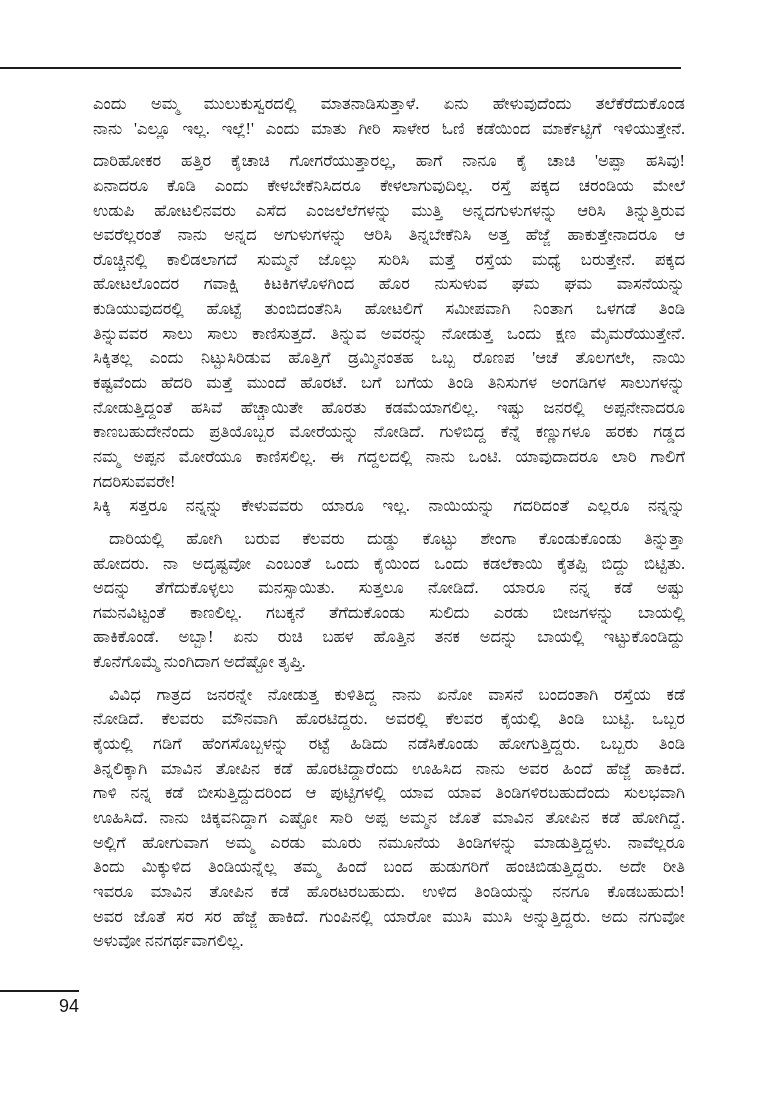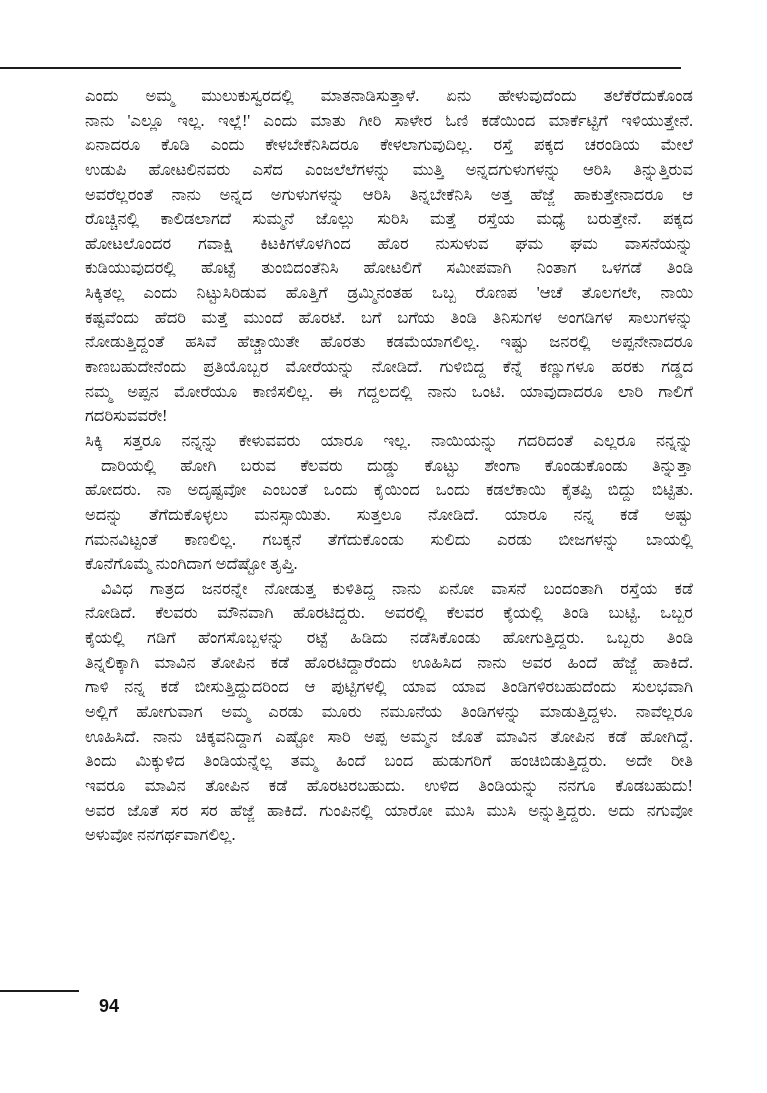--- a/index.html
+++ b/index.html
@@ -19,21 +19,21 @@
   }
   .text-block {
     position: absolute;
     left: 85px; top: 84px;
     width: 608px;
     color: #141414;
     font-size: 16.4px;
     line-height: 24.65px;
     letter-spacing: 0;
   }
-  .para { margin: 0; padding: 0; }
+  .para { margin: 8px; padding: 0; }
   .line {
     text-align: justify;
     text-align-last: justify;
     white-space: normal;
     overflow: hidden;
     height: 24.65px;
   }
   .line.end {
     text-align-last: left;
   }
@@ -46,72 +46,74 @@
     width: 79px; height: 2px;
     background: #1c1c1c;
   }
   .page-number {
     position: absolute;
     left: 0; top: 996px;
     width: 79px;
     text-align: right;
     padding-right: 1px;
     font-family: "Liberation Sans", sans-serif;
-    font-weight: bold;
+    font-weight: normal;
     font-size: 18px;
     color: #111111;
-    padding-left: 40px;
   }
 </style>
 </head>
 <body>
 
 <div>
 
   <div class="top-rule"></div>
 
   <div class="text-block">
 
     <div class="para">
       <div class="line">ಎಂದು ಅಮ್ಮ ಮುಲುಕುಸ್ವರದಲ್ಲಿ ಮಾತನಾಡಿಸುತ್ತಾಳೆ. ಏನು ಹೇಳುವುದೆಂದು ತಲೆಕೆರೆದುಕೊಂಡ</div>
       <div class="line">ನಾನು 'ಎಲ್ಲೂ ಇಲ್ಲ. ಇಲ್ಲೆ!' ಎಂದು ಮಾತು ಗೀರಿ ಸಾಳೇರ ಓಣಿ ಕಡೆಯಿಂದ ಮಾರ್ಕೆಟ್ಟಿಗೆ ಇಳಿಯುತ್ತೇನೆ.</div>
     </div>
 
     <div class="para">
+      <div class="line">ದಾರಿಹೋಕರ ಹತ್ತಿರ ಕೈಚಾಚಿ ಗೋಗರೆಯುತ್ತಾರಲ್ಲ, ಹಾಗೆ ನಾನೂ ಕೈ ಚಾಚಿ 'ಅಪ್ಪಾ ಹಸಿವು!</div>
       <div class="line">ಏನಾದರೂ ಕೊಡಿ ಎಂದು ಕೇಳಬೇಕೆನಿಸಿದರೂ ಕೇಳಲಾಗುವುದಿಲ್ಲ. ರಸ್ತೆ ಪಕ್ಕದ ಚರಂಡಿಯ ಮೇಲೆ</div>
       <div class="line">ಉಡುಪಿ ಹೋಟಲಿನವರು ಎಸೆದ ಎಂಜಲೆಲೆಗಳನ್ನು ಮುತ್ತಿ ಅನ್ನದಗುಳುಗಳನ್ನು ಆರಿಸಿ ತಿನ್ನುತ್ತಿರುವ</div>
       <div class="line">ಅವರೆಲ್ಲರಂತೆ ನಾನು ಅನ್ನದ ಅಗುಳುಗಳನ್ನು ಆರಿಸಿ ತಿನ್ನಬೇಕೆನಿಸಿ ಅತ್ತ ಹೆಜ್ಜೆ ಹಾಕುತ್ತೇನಾದರೂ ಆ</div>
       <div class="line">ರೊಚ್ಚಿನಲ್ಲಿ ಕಾಲಿಡಲಾಗದೆ ಸುಮ್ಮನೆ ಜೊಲ್ಲು ಸುರಿಸಿ ಮತ್ತೆ ರಸ್ತೆಯ ಮಧ್ಯೆ ಬರುತ್ತೇನೆ. ಪಕ್ಕದ</div>
       <div class="line">ಹೋಟಲೊಂದರ ಗವಾಕ್ಷಿ ಕಿಟಕಿಗಳೊಳಗಿಂದ ಹೊರ ನುಸುಳುವ ಘಮ ಘಮ ವಾಸನೆಯನ್ನು</div>
       <div class="line">ಕುಡಿಯುವುದರಲ್ಲಿ ಹೊಟ್ಟೆ ತುಂಬಿದಂತೆನಿಸಿ ಹೋಟಲಿಗೆ ಸಮೀಪವಾಗಿ ನಿಂತಾಗ ಒಳಗಡೆ ತಿಂಡಿ</div>
+      <div class="line">ತಿನ್ನುವವರ ಸಾಲು ಸಾಲು ಕಾಣಿಸುತ್ತದೆ. ತಿನ್ನುವ ಅವರನ್ನು ನೋಡುತ್ತ ಒಂದು ಕ್ಷಣ ಮೈಮರೆಯುತ್ತೇನೆ.</div>
       <div class="line">ಸಿಕ್ಕಿತಲ್ಲ ಎಂದು ನಿಟ್ಟುಸಿರಿಡುವ ಹೊತ್ತಿಗೆ ಡ್ರಮ್ಮಿನಂತಹ ಒಬ್ಬ ರೊಣಪ 'ಆಚೆ ತೊಲಗಲೇ, ನಾಯಿ</div>
       <div class="line">ಕಷ್ಟವೆಂದು ಹೆದರಿ ಮತ್ತೆ ಮುಂದೆ ಹೊರಟೆ. ಬಗೆ ಬಗೆಯ ತಿಂಡಿ ತಿನಿಸುಗಳ ಅಂಗಡಿಗಳ ಸಾಲುಗಳನ್ನು</div>
       <div class="line">ನೋಡುತ್ತಿದ್ದಂತೆ ಹಸಿವೆ ಹೆಚ್ಚಾಯಿತೇ ಹೊರತು ಕಡಮೆಯಾಗಲಿಲ್ಲ. ಇಷ್ಟು ಜನರಲ್ಲಿ ಅಪ್ಪನೇನಾದರೂ</div>
       <div class="line">ಕಾಣಬಹುದೇನೆಂದು ಪ್ರತಿಯೊಬ್ಬರ ಮೋರೆಯನ್ನು ನೋಡಿದೆ. ಗುಳಿಬಿದ್ದ ಕೆನ್ನೆ ಕಣ್ಣುಗಳೂ ಹರಕು ಗಡ್ಡದ</div>
       <div class="line">ನಮ್ಮ ಅಪ್ಪನ ಮೋರೆಯೂ ಕಾಣಿಸಲಿಲ್ಲ. ಈ ಗದ್ದಲದಲ್ಲಿ ನಾನು ಒಂಟಿ. ಯಾವುದಾದರೂ ಲಾರಿ ಗಾಲಿಗೆ</div>
       <div class="line end">ಗದರಿಸುವವರೇ!</div>
       <div class="line">ಸಿಕ್ಕಿ ಸತ್ತರೂ ನನ್ನನ್ನು ಕೇಳುವವರು ಯಾರೂ ಇಲ್ಲ. ನಾಯಿಯನ್ನು ಗದರಿದಂತೆ ಎಲ್ಲರೂ ನನ್ನನ್ನು</div>
     </div>
 
     <div class="para">
       <div class="line indent">ದಾರಿಯಲ್ಲಿ ಹೋಗಿ ಬರುವ ಕೆಲವರು ದುಡ್ಡು ಕೊಟ್ಟು ಶೇಂಗಾ ಕೊಂಡುಕೊಂಡು ತಿನ್ನುತ್ತಾ</div>
       <div class="line">ಹೋದರು. ನಾ ಅದೃಷ್ಟವೋ ಎಂಬಂತೆ ಒಂದು ಕೈಯಿಂದ ಒಂದು ಕಡಲೆಕಾಯಿ ಕೈತಪ್ಪಿ ಬಿದ್ದು ಬಿಟ್ಟಿತು.</div>
       <div class="line">ಅದನ್ನು ತೆಗೆದುಕೊಳ್ಳಲು ಮನಸ್ಸಾಯಿತು. ಸುತ್ತಲೂ ನೋಡಿದೆ. ಯಾರೂ ನನ್ನ ಕಡೆ ಅಷ್ಟು</div>
       <div class="line">ಗಮನವಿಟ್ಟಂತೆ ಕಾಣಲಿಲ್ಲ. ಗಬಕ್ಕನೆ ತೆಗೆದುಕೊಂಡು ಸುಲಿದು ಎರಡು ಬೀಜಗಳನ್ನು ಬಾಯಲ್ಲಿ</div>
+      <div class="line">ಹಾಕಿಕೊಂಡೆ. ಅಬ್ಬಾ! ಏನು ರುಚಿ ಬಹಳ ಹೊತ್ತಿನ ತನಕ ಅದನ್ನು ಬಾಯಲ್ಲಿ ಇಟ್ಟುಕೊಂಡಿದ್ದು</div>
       <div class="line end">ಕೊನೆಗೊಮ್ಮೆ ನುಂಗಿದಾಗ ಅದೆಷ್ಟೋ ತೃಪ್ತಿ.</div>
     </div>
 
     <div class="para">
       <div class="line indent">ವಿವಿಧ ಗಾತ್ರದ ಜನರನ್ನೇ ನೋಡುತ್ತ ಕುಳಿತಿದ್ದ ನಾನು ಏನೋ ವಾಸನೆ ಬಂದಂತಾಗಿ ರಸ್ತೆಯ ಕಡೆ</div>
       <div class="line">ನೋಡಿದೆ. ಕೆಲವರು ಮೌನವಾಗಿ ಹೊರಟಿದ್ದರು. ಅವರಲ್ಲಿ ಕೆಲವರ ಕೈಯಲ್ಲಿ ತಿಂಡಿ ಬುಟ್ಟಿ. ಒಬ್ಬರ</div>
       <div class="line">ಕೈಯಲ್ಲಿ ಗಡಿಗೆ ಹೆಂಗಸೊಬ್ಬಳನ್ನು ರಟ್ಟೆ ಹಿಡಿದು ನಡೆಸಿಕೊಂಡು ಹೋಗುತ್ತಿದ್ದರು. ಒಬ್ಬರು ತಿಂಡಿ</div>
       <div class="line">ತಿನ್ನಲಿಕ್ಕಾಗಿ ಮಾವಿನ ತೋಪಿನ ಕಡೆ ಹೊರಟಿದ್ದಾರೆಂದು ಊಹಿಸಿದ ನಾನು ಅವರ ಹಿಂದೆ ಹೆಜ್ಜೆ ಹಾಕಿದೆ.</div>
       <div class="line">ಗಾಳಿ ನನ್ನ ಕಡೆ ಬೀಸುತ್ತಿದ್ದುದರಿಂದ ಆ ಪುಟ್ಟಿಗಳಲ್ಲಿ ಯಾವ ಯಾವ ತಿಂಡಿಗಳಿರಬಹುದೆಂದು ಸುಲಭವಾಗಿ</div>
+      <div class="line">ಊಹಿಸಿದೆ. ನಾನು ಚಿಕ್ಕವನಿದ್ದಾಗ ಎಷ್ಟೋ ಸಾರಿ ಅಪ್ಪ ಅಮ್ಮನ ಜೊತೆ ಮಾವಿನ ತೋಪಿನ ಕಡೆ ಹೋಗಿದ್ದೆ.</div>
       <div class="line">ಅಲ್ಲಿಗೆ ಹೋಗುವಾಗ ಅಮ್ಮ ಎರಡು ಮೂರು ನಮೂನೆಯ ತಿಂಡಿಗಳನ್ನು ಮಾಡುತ್ತಿದ್ದಳು. ನಾವೆಲ್ಲರೂ</div>
-      <div class="line">ಊಹಿಸಿದೆ. ನಾನು ಚಿಕ್ಕವನಿದ್ದಾಗ ಎಷ್ಟೋ ಸಾರಿ ಅಪ್ಪ ಅಮ್ಮನ ಜೊತೆ ಮಾವಿನ ತೋಪಿನ ಕಡೆ ಹೋಗಿದ್ದೆ.</div>
       <div class="line">ತಿಂದು ಮಿಕ್ಕುಳಿದ ತಿಂಡಿಯನ್ನೆಲ್ಲ ತಮ್ಮ ಹಿಂದೆ ಬಂದ ಹುಡುಗರಿಗೆ ಹಂಚಿಬಿಡುತ್ತಿದ್ದರು. ಅದೇ ರೀತಿ</div>
       <div class="line">ಇವರೂ ಮಾವಿನ ತೋಪಿನ ಕಡೆ ಹೊರಟರಬಹುದು. ಉಳಿದ ತಿಂಡಿಯನ್ನು ನನಗೂ ಕೊಡಬಹುದು!</div>
       <div class="line">ಅವರ ಜೊತೆ ಸರ ಸರ ಹೆಜ್ಜೆ ಹಾಕಿದೆ. ಗುಂಪಿನಲ್ಲಿ ಯಾರೋ ಮುಸಿ ಮುಸಿ ಅನ್ನುತ್ತಿದ್ದರು. ಅದು ನಗುವೋ</div>
       <div class="line end">ಅಳುವೋ ನನಗರ್ಥವಾಗಲಿಲ್ಲ.</div>
     </div>
 
   </div>
 
   <div class="footer-rule"></div>
   <div class="page-number">94</div>

